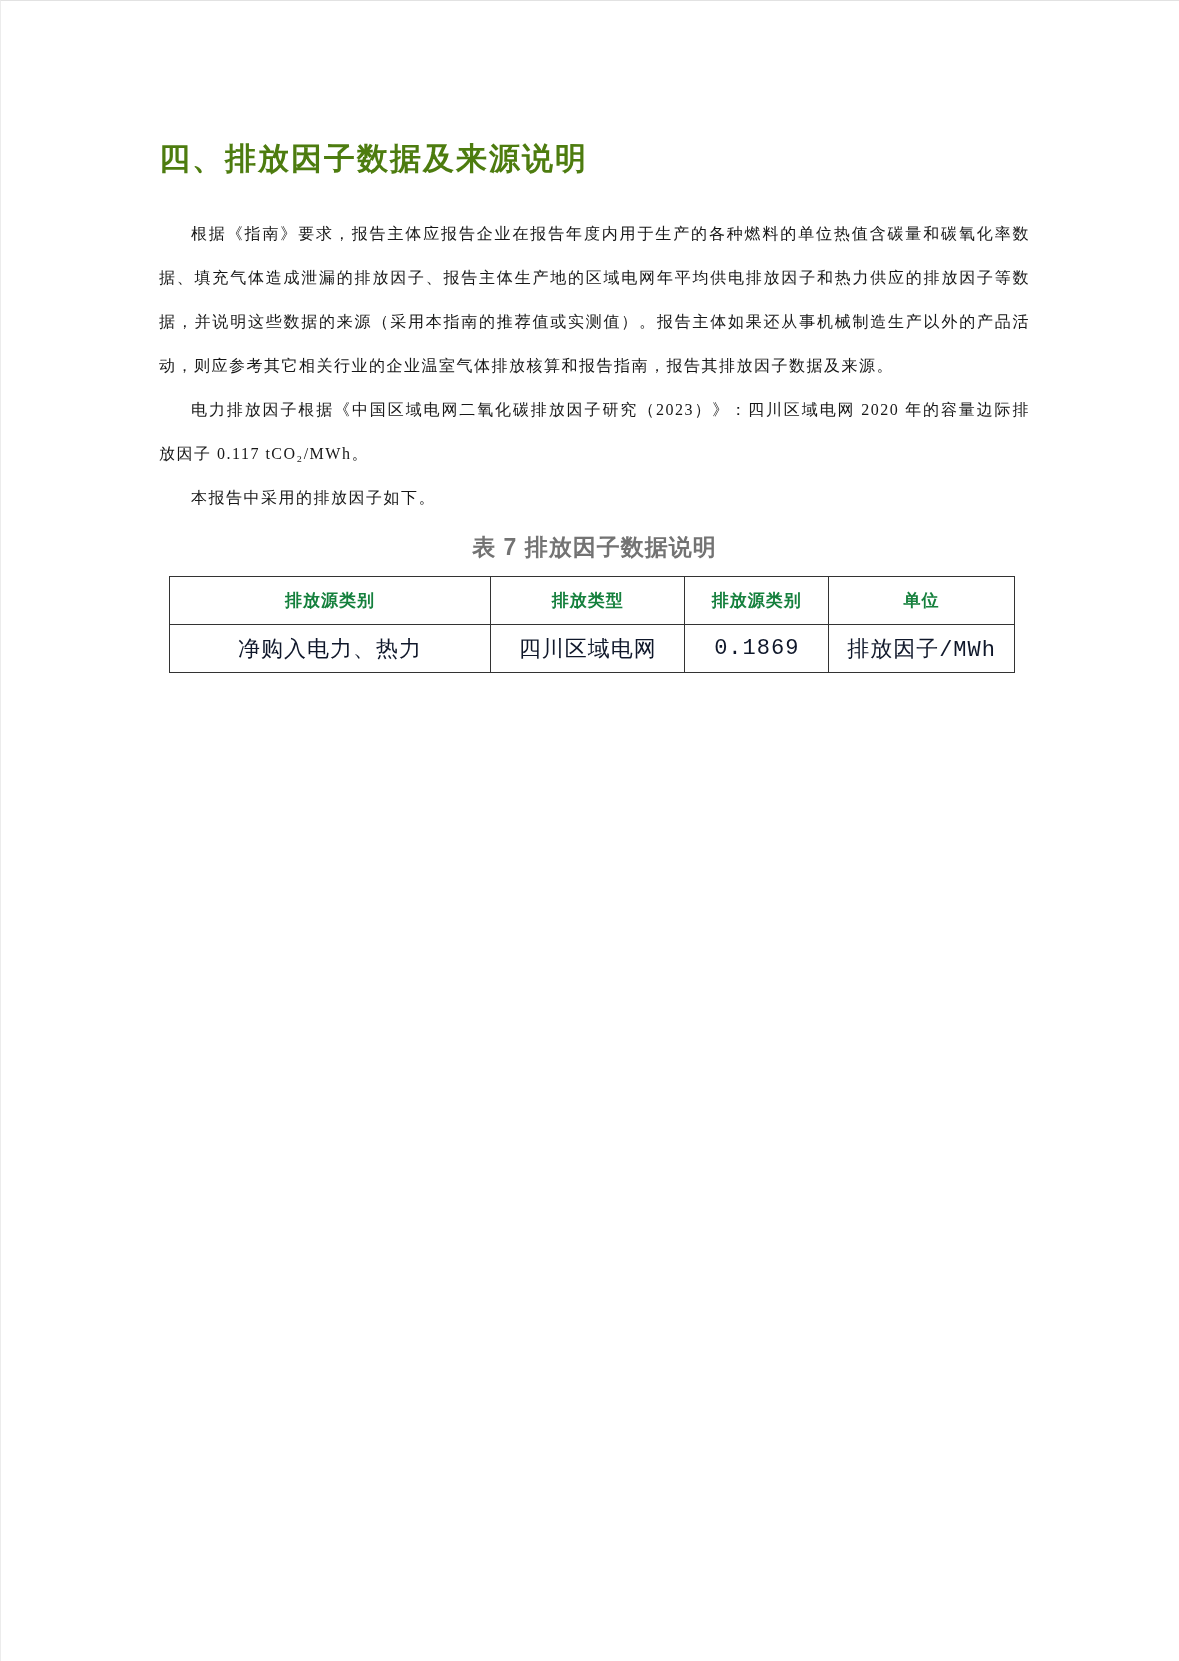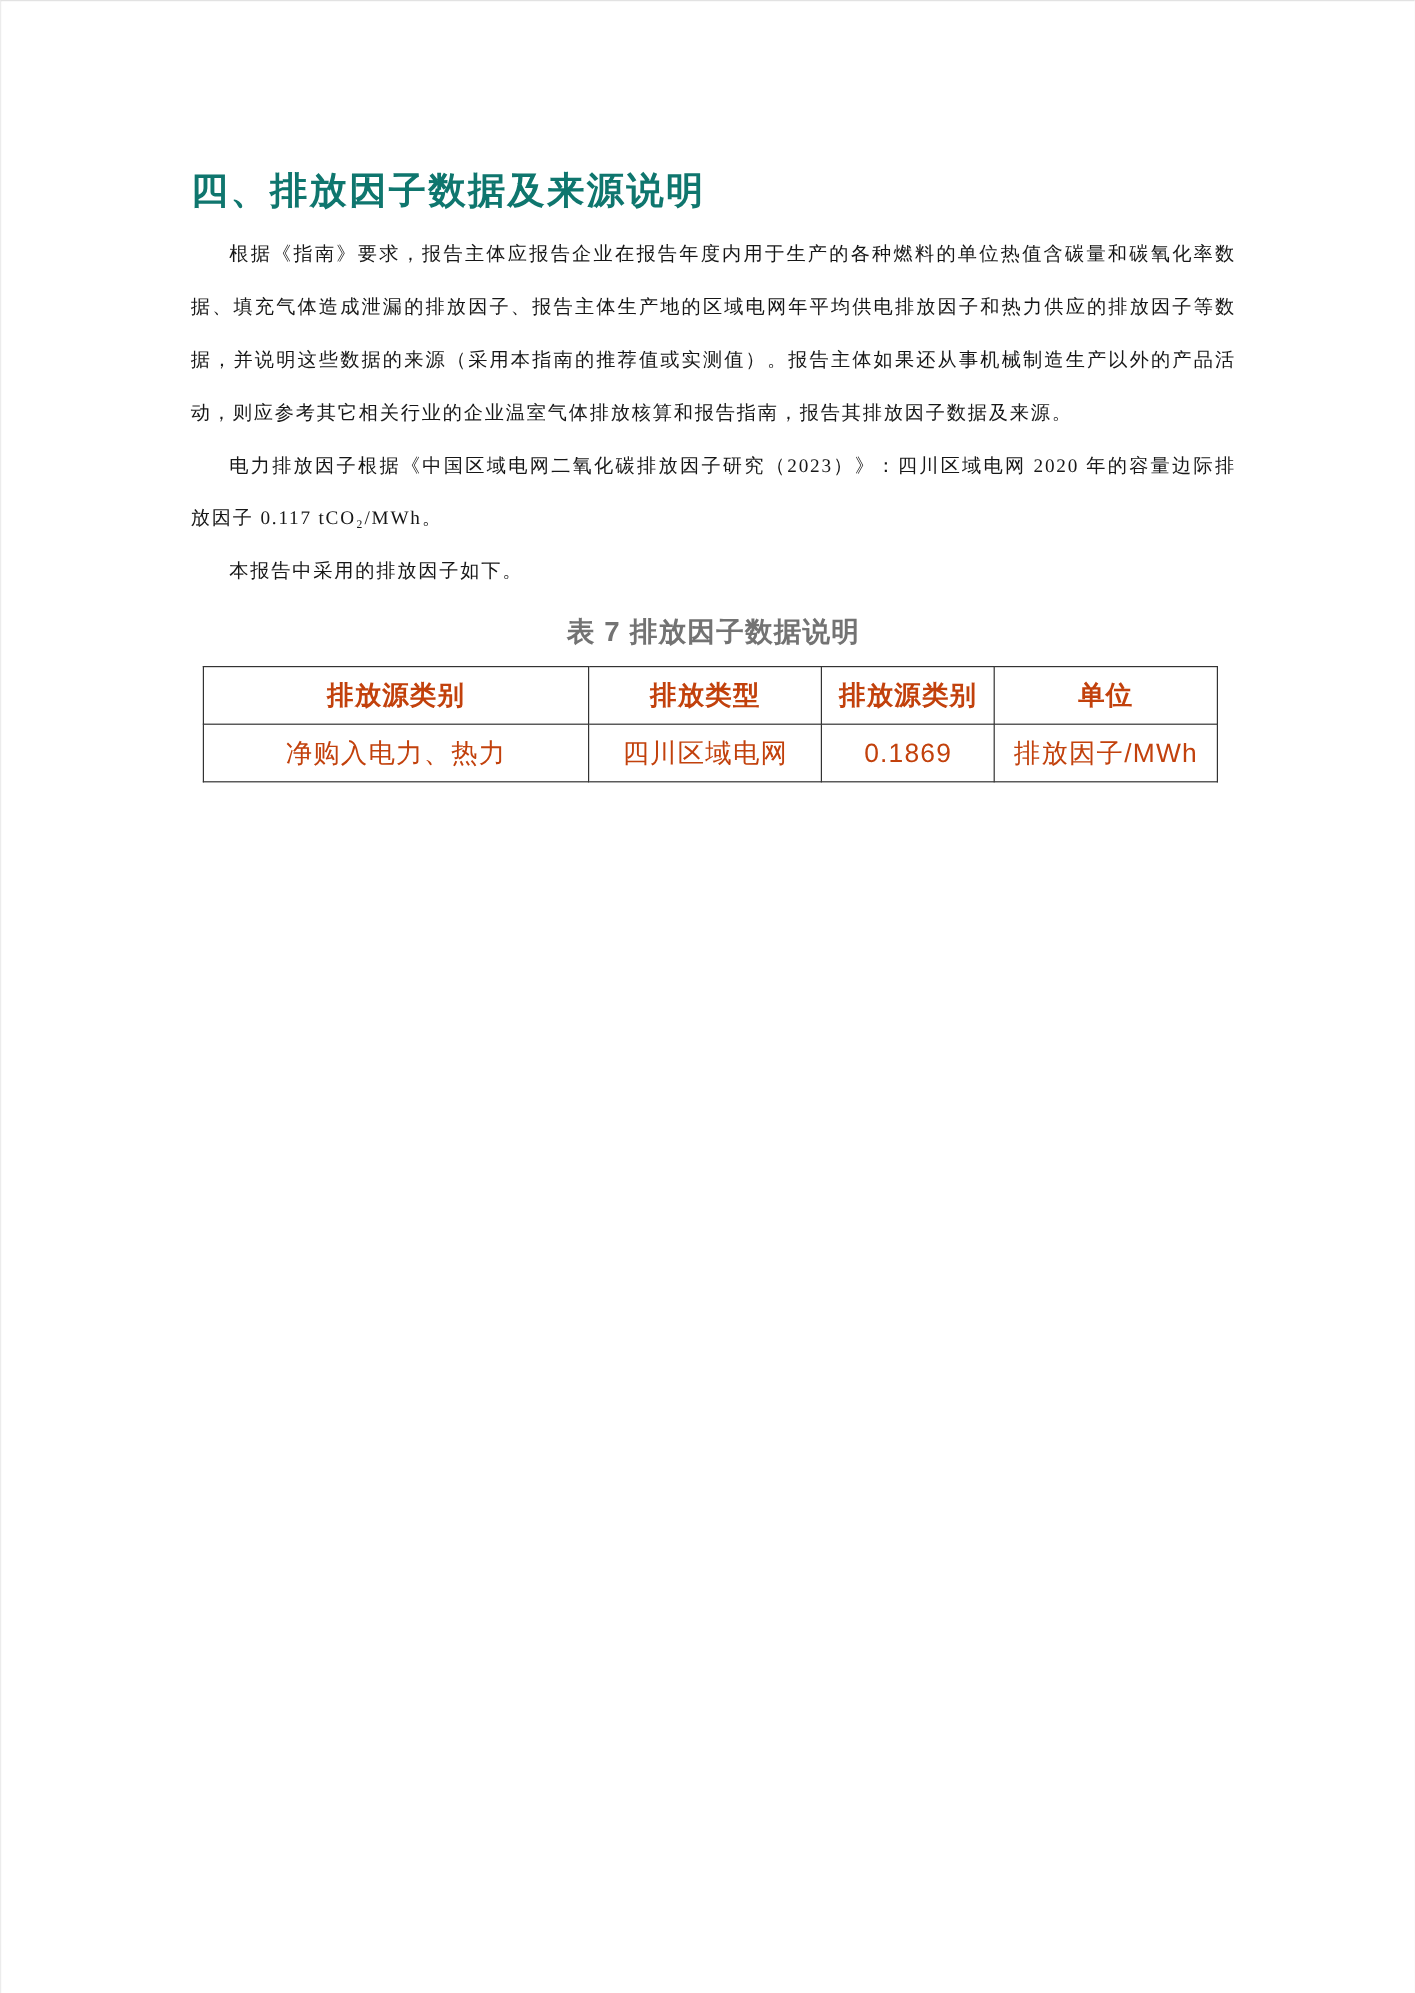--- a/index.html
+++ b/index.html
@@ -22,22 +22,22 @@
   }
   .content {
     padding: 138px 149px 0 158px;
   }
   .section-heading {
     font-family: "Liberation Sans", "DejaVu Sans", sans-serif;
     font-weight: 700;
     font-size: 31px;
     letter-spacing: 2px;
     line-height: 40px;
-    margin: 0 0 12px 0;
-    color: #0f766e;
+    margin: 0 0 33px 0;
+    color: #4d7c0f;
   }
   .body-para {
     font-size: 16px;
     line-height: 44px;
     letter-spacing: 1.5px;
     text-align: justify;
     text-indent: 2em;
     margin: 0;
     color: #171717;
   }
@@ -62,30 +62,30 @@
     border: 1.5px solid #333333;
     height: 48px;
     text-align: center;
     vertical-align: middle;
     padding: 0 4px;
     box-sizing: border-box;
   }
   table.factor-table th {
     font-family: Liberation Serif, serif;
     font-weight: 700;
-    font-size: 22px;
+    font-size: 17px;
     letter-spacing: 1px;
-    color: #c2410c;
+    color: #15803d;
   }
   table.factor-table td {
-    font-family: Liberation Sans, sans-serif;
+    font-family: Liberation Mono, monospace;
     font-weight: 400;
     font-size: 22px;
     letter-spacing: 1px;
-    color: #c2410c;
+    color: #0f172a;
   }
   col.c1 { width: 38%; }
   col.c2 { width: 23%; }
   col.c3 { width: 17%; }
   col.c4 { width: 22%; }
 </style>
 </head>
 <body>
 
 <div class="page">

